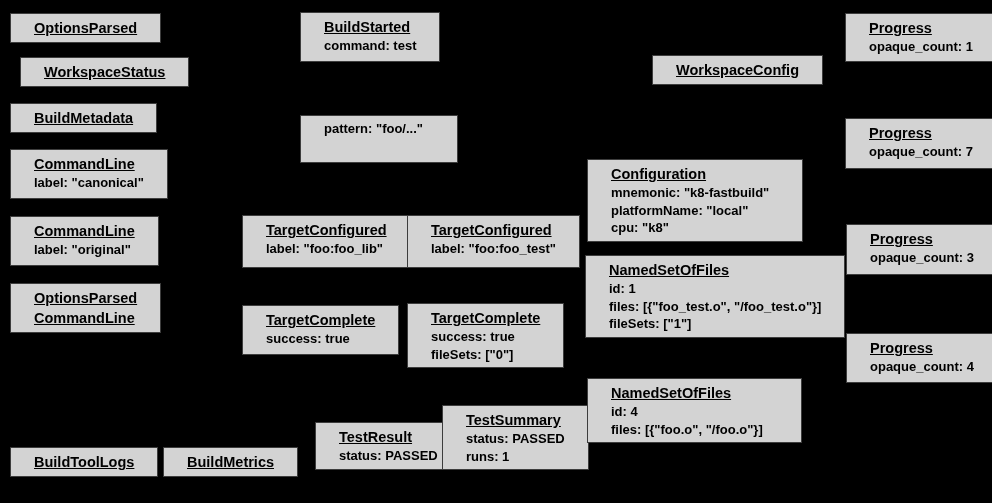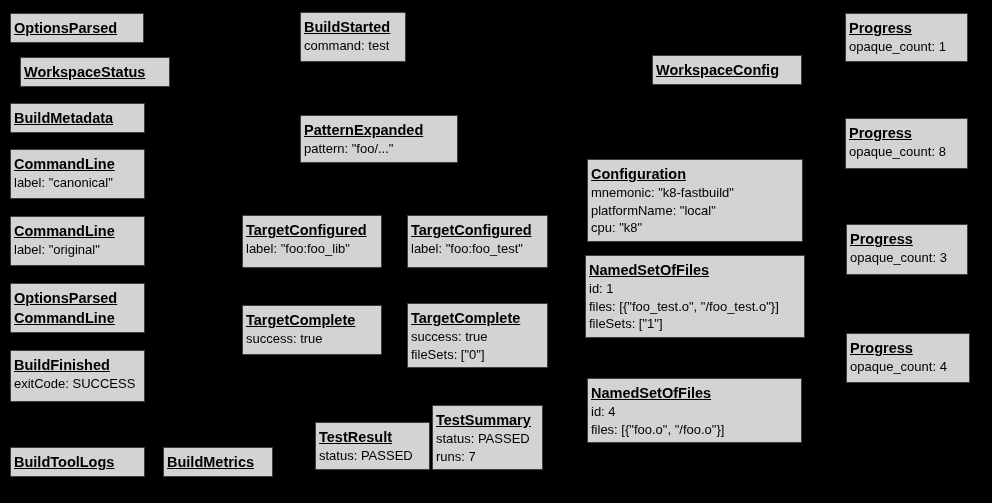--- a/index.html
+++ b/index.html
@@ -9,35 +9,36 @@
     height: 503px;
     background: #000;
     overflow: hidden;
     font-family: "Liberation Sans", sans-serif;
   }
   .node {
     position: absolute;
     box-sizing: border-box;
     background: #d3d3d3;
     border: 1px solid #3d3d3d;
-    padding: 4px 3px;
+    padding: 4px 23px;
     color: #000;
     white-space: nowrap;
   }
   .nt {
     display: block;
     font-size: 14.5px;
     font-weight: bold;
     line-height: 20px;
     text-decoration: underline;
   }
   .nl {
     display: block;
     font-size: 13px;
     line-height: 17.5px;
+    font-weight: bold;
   }
 </style>
 </head>
 <body>
 
 <div class="canvas">
 
   <div class="node" style="left:10px;top:13px;min-width:134px;min-height:29px">
     <span class="nt">OptionsParsed</span>
   </div>
@@ -58,40 +59,35 @@
   <div class="node" style="left:10px;top:216px;min-width:135px;min-height:50px">
     <span class="nt">CommandLine</span>
     <span class="nl">label: "original"</span>
   </div>
 
   <div class="node" style="left:10px;top:283px;min-width:135px;min-height:50px">
     <span class="nt">OptionsParsed</span>
     <span class="nt">CommandLine</span>
   </div>
 
-  <div class="node" style="left:10px;top:350px;min-width:135px;min-height:52px">
-    <span class="nt">BuildFinished</span>
-    <span class="nl">exitCode: SUCCESS</span>
-  </div>
 
   <div class="node" style="left:10px;top:447px;min-width:135px;min-height:30px">
     <span class="nt">BuildToolLogs</span>
   </div>
 
   <div class="node" style="left:163px;top:447px;min-width:110px;min-height:30px">
     <span class="nt">BuildMetrics</span>
   </div>
 
   <div class="node" style="left:300px;top:12px;min-width:106px;min-height:50px">
     <span class="nt">BuildStarted</span>
     <span class="nl">command: test</span>
   </div>
 
   <div class="node" style="left:300px;top:115px;min-width:158px;min-height:48px">
-    <span class="nt">PatternExpanded</span>
     <span class="nl">pattern: "foo/..."</span>
   </div>
 
   <div class="node" style="left:242px;top:215px;min-width:140px;min-height:53px">
     <span class="nt">TargetConfigured</span>
     <span class="nl">label: "foo:foo_lib"</span>
   </div>
 
   <div class="node" style="left:407px;top:215px;min-width:141px;min-height:53px">
     <span class="nt">TargetConfigured</span>
@@ -107,24 +103,24 @@
     <span class="nt">TargetComplete</span>
     <span class="nl">success: true</span>
     <span class="nl">fileSets: ["0"]</span>
   </div>
 
   <div class="node" style="left:315px;top:422px;min-width:115px;min-height:41px">
     <span class="nt">TestResult</span>
     <span class="nl">status: PASSED</span>
   </div>
 
-  <div class="node" style="left:432px;top:405px;min-width:111px;min-height:58px">
+  <div class="node" style="left:442px;top:405px;min-width:111px;min-height:58px">
     <span class="nt">TestSummary</span>
     <span class="nl">status: PASSED</span>
-    <span class="nl">runs: 7</span>
+    <span class="nl">runs: 1</span>
   </div>
 
   <div class="node" style="left:652px;top:55px;min-width:150px;min-height:30px">
     <span class="nt">WorkspaceConfig</span>
   </div>
 
   <div class="node" style="left:587px;top:159px;min-width:216px;min-height:75px">
     <span class="nt">Configuration</span>
     <span class="nl">mnemonic: "k8-fastbuild"</span>
     <span class="nl">platformName: "local"</span>
@@ -144,21 +140,21 @@
     <span class="nl">files: [{"foo.o", "/foo.o"}]</span>
   </div>
 
   <div class="node" style="left:845px;top:13px;min-width:123px;min-height:49px">
     <span class="nt">Progress</span>
     <span class="nl">opaque_count: 1</span>
   </div>
 
   <div class="node" style="left:845px;top:118px;min-width:123px;min-height:51px">
     <span class="nt">Progress</span>
-    <span class="nl">opaque_count: 8</span>
+    <span class="nl">opaque_count: 7</span>
   </div>
 
   <div class="node" style="left:846px;top:224px;min-width:122px;min-height:51px">
     <span class="nt">Progress</span>
     <span class="nl">opaque_count: 3</span>
   </div>
 
   <div class="node" style="left:846px;top:333px;min-width:124px;min-height:50px">
     <span class="nt">Progress</span>
     <span class="nl">opaque_count: 4</span>

